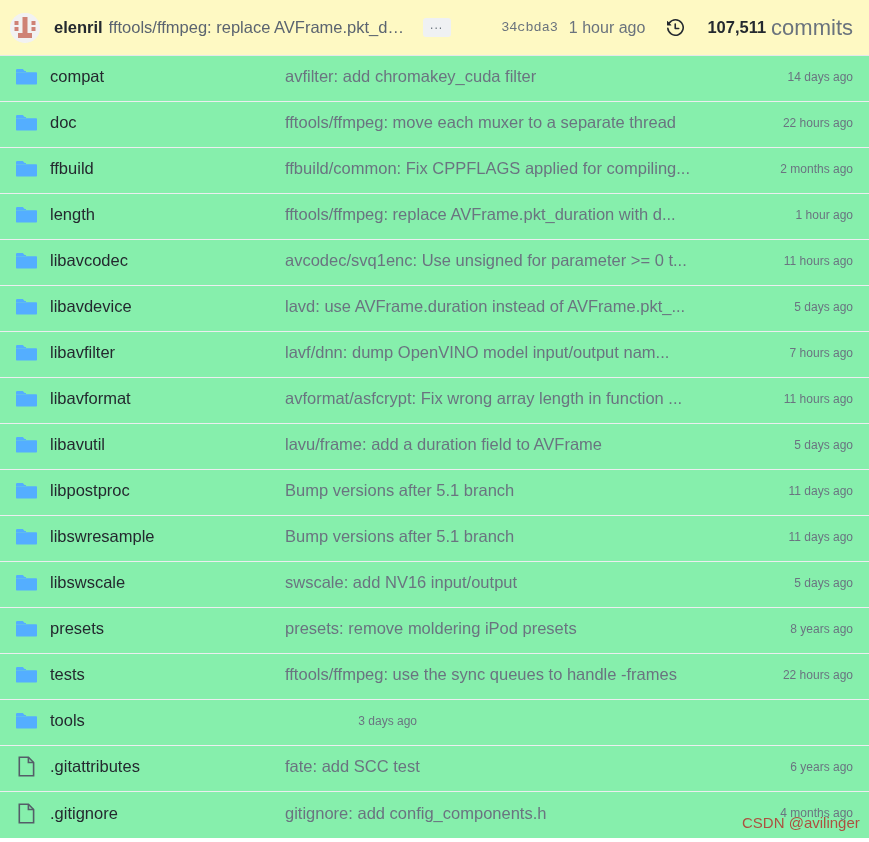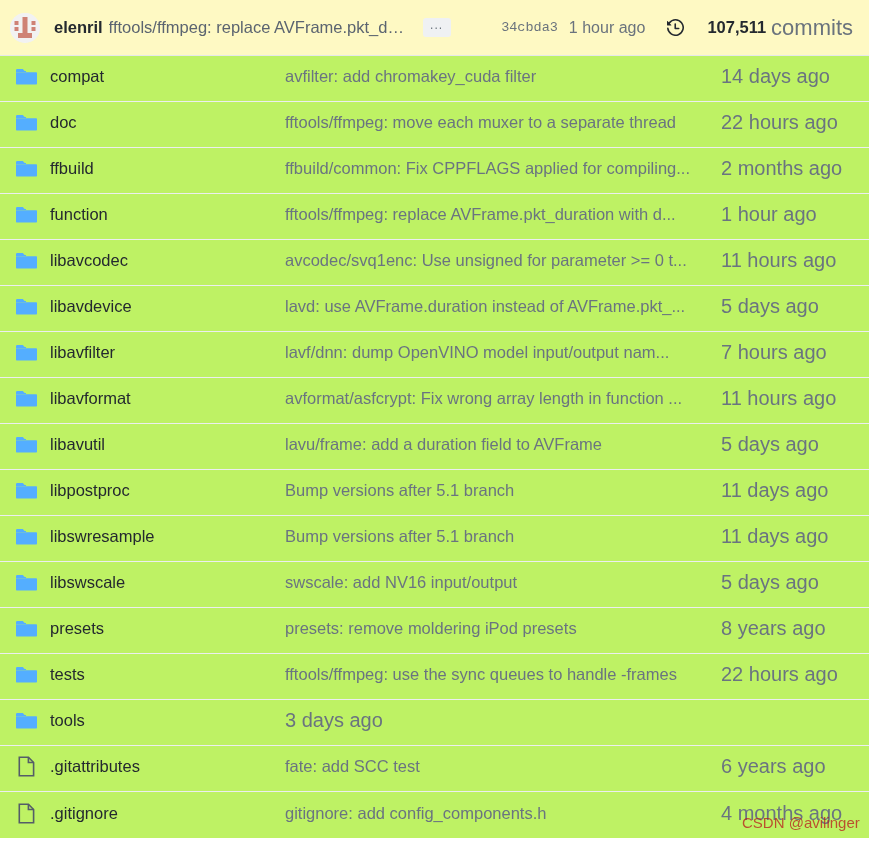--- a/index.html
+++ b/index.html
@@ -126,21 +126,21 @@
   .file-list {
     display: block;
   }
   .file-row {
     height: 46px;
     box-sizing: border-box;
     border-bottom: 1px solid #eceef0;
     display: flex;
     align-items: center;
     padding: 0 16px 4px 0;
-    background: #bef264;
+    background: #86efac;
   }
   .file-row:last-child { border-bottom: none; }
 
   .cell-icon {
     width: 50px;
     flex: 0 0 50px;
     display: flex;
     align-items: center;
     justify-content: center;
     padding-left: 2px;
@@ -163,21 +163,22 @@
     white-space: nowrap;
     overflow: hidden;
     text-overflow: ellipsis;
     padding-right: 16px;
     cursor: pointer;
     min-width: 0;
   }
   .cell-time {
     flex: 0 0 132px;
     width: 132px;
-    font-size: 20px;
+    text-align: right;
+    font-size: 12px;
     color: #6a7480;
     white-space: nowrap;
   }
 
   .folder-icon, .file-icon { display: block; }
 
   
   .watermark {
     position: absolute;
     left: 742px;
@@ -264,21 +265,21 @@
       <div class="cell-message">ffbuild/common: Fix CPPFLAGS applied for compiling...</div>
       <div class="cell-time">2 months ago</div>
     </div>
     <div class="file-row">
       <div class="cell-icon">
         <svg class="folder-icon" width="21" height="18" viewBox="0 0 21 18" aria-hidden="true">
           <path fill="#54aeff" d="M0 2.2A1.2 1.2 0 0 1 1.2 1h5.6l1.8 1.9H10V4H0V2.2Z"></path>
           <path fill="#54aeff" d="M0 4.3h20.2a.8.8 0 0 1 .8.8v10.6a.8.8 0 0 1-.8.8H.8a.8.8 0 0 1-.8-.8V4.3Z"></path>
         </svg>
       </div>
-      <div class="cell-name">function</div>
+      <div class="cell-name">length</div>
       <div class="cell-message">fftools/ffmpeg: replace AVFrame.pkt_duration with d...</div>
       <div class="cell-time">1 hour ago</div>
     </div>
     <div class="file-row">
       <div class="cell-icon">
         <svg class="folder-icon" width="21" height="18" viewBox="0 0 21 18" aria-hidden="true">
           <path fill="#54aeff" d="M0 2.2A1.2 1.2 0 0 1 1.2 1h5.6l1.8 1.9H10V4H0V2.2Z"></path>
           <path fill="#54aeff" d="M0 4.3h20.2a.8.8 0 0 1 .8.8v10.6a.8.8 0 0 1-.8.8H.8a.8.8 0 0 1-.8-.8V4.3Z"></path>
         </svg>
       </div>

